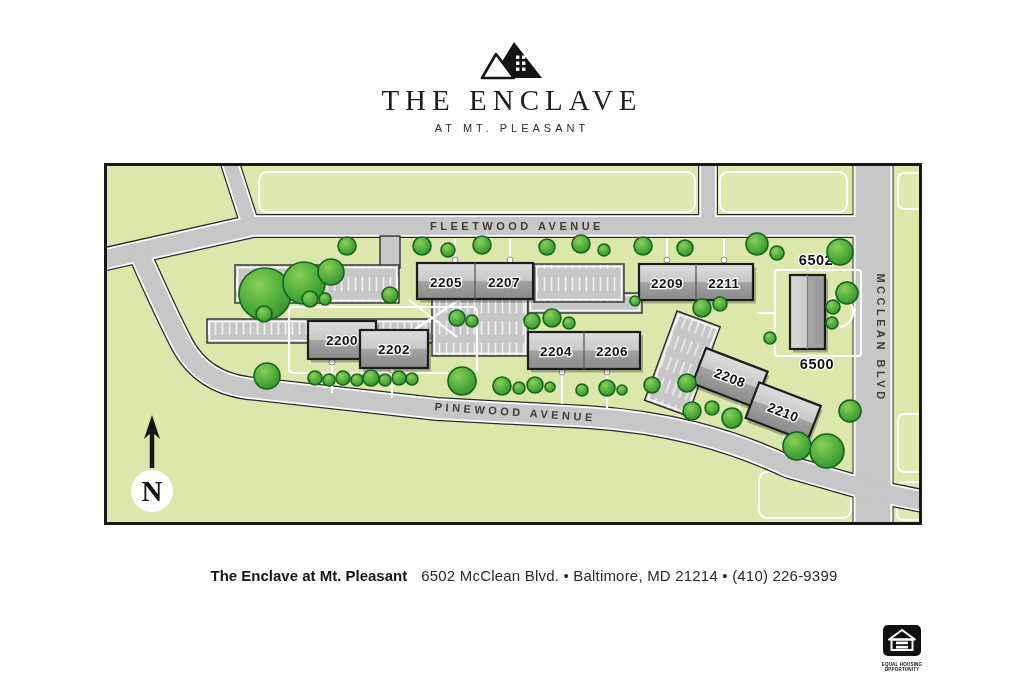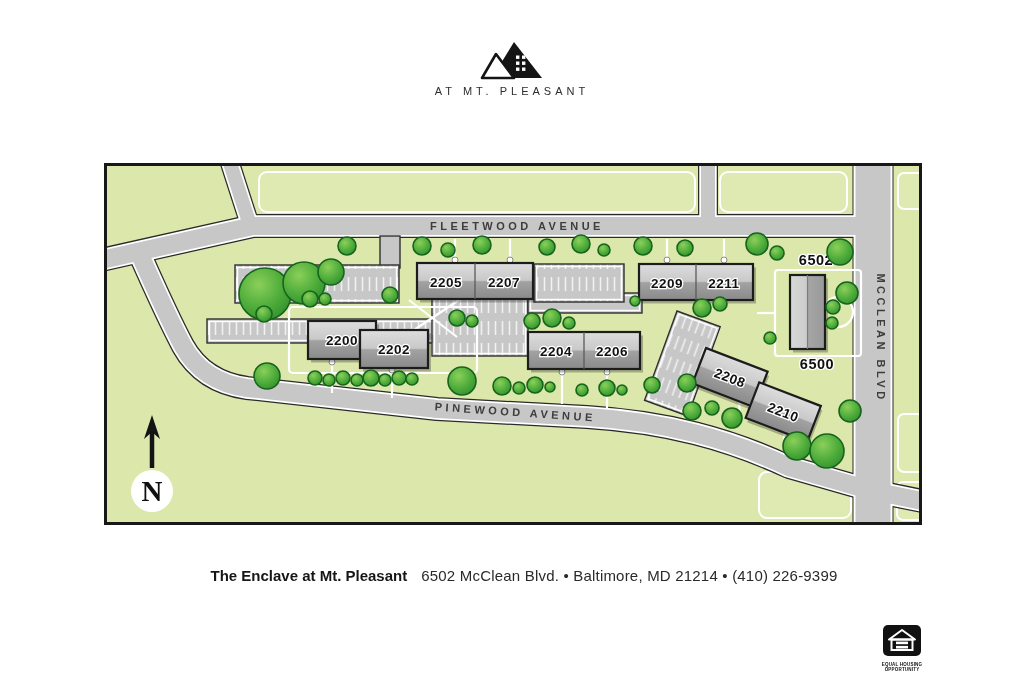--- a/index.html
+++ b/index.html
@@ -58,20 +58,21 @@
     <polygon points="16,14 34,38 2,38" fill="#ffffff" stroke="#141414" stroke-width="2.6" stroke-linejoin="round"></polygon>
     <g fill="#ffffff">
       <rect x="36" y="15.5" width="3.4" height="3.4"></rect>
         <rect x="42" y="15.5" width="3.4" height="3.4"></rect>
       <rect x="36" y="21.5" width="3.4" height="3.4"></rect>
         <rect x="42" y="21.5" width="3.4" height="3.4"></rect>
       <rect x="36" y="27.5" width="3.4" height="3.4"></rect>
         <rect x="42" y="27.5" width="3.4" height="3.4"></rect>
     </g>
   </svg>
+  <div class="logo-title">THE ENCLAVE</div>
   <div class="logo-sub">AT MT. PLEASANT</div>
 </div>
 
 <div class="map-wrap">
 <svg width="812" height="356" viewBox="0 0 812 356" preserveAspectRatio="none">
   <defs>
     <linearGradient id="gb" x1="0" y1="0" x2="0" y2="1">
       <stop offset="0" stop-color="#dddddd"></stop>
           <stop offset="0.48" stop-color="#c9c9c9"></stop>
       <stop offset="0.52" stop-color="#a2a2a2"></stop>

